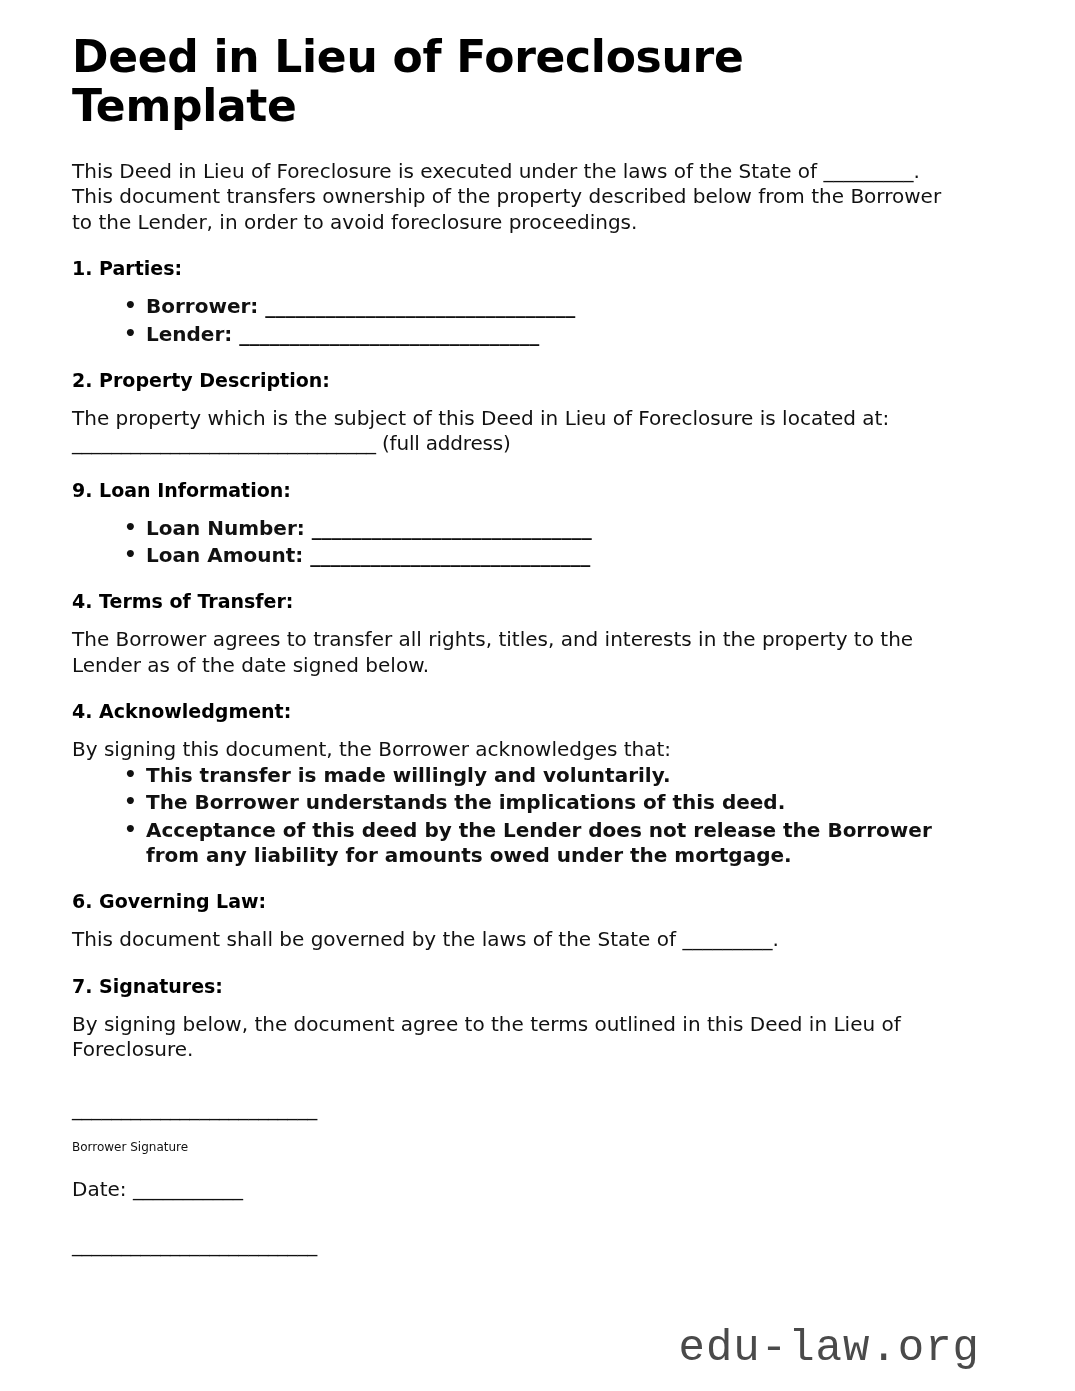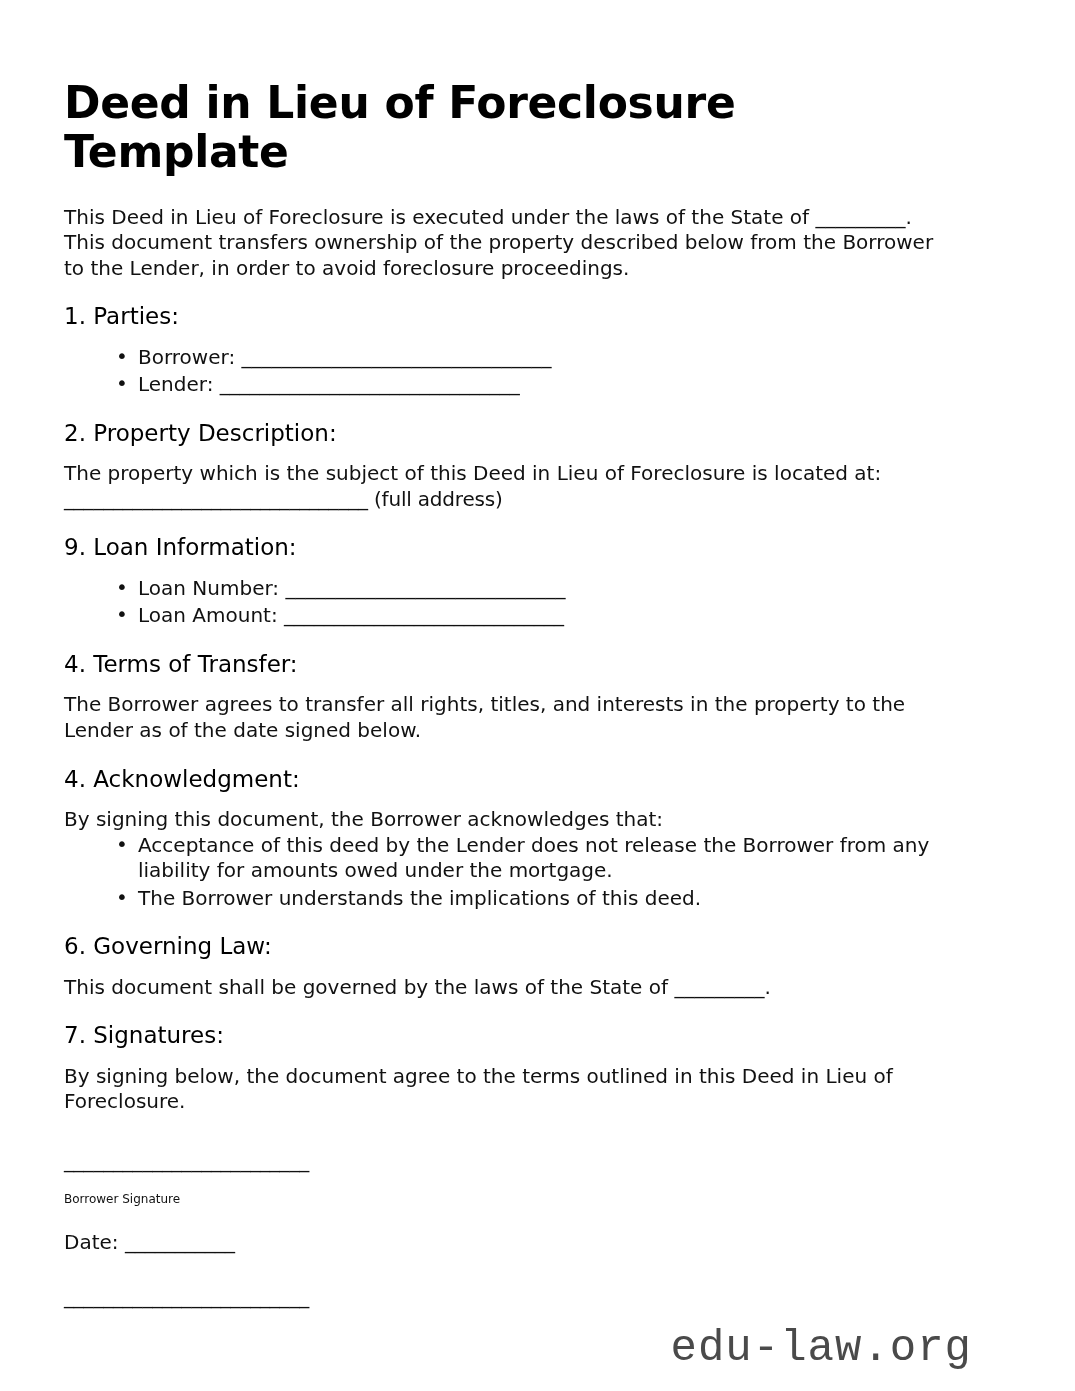--- a/index.html
+++ b/index.html
@@ -11,63 +11,64 @@
   body {
     width: 1075px;
     height: 1391px;
     position: relative;
     overflow: hidden;
     font-family: "DejaVu Sans", "Liberation Sans", sans-serif;
     color: #000000;
   }
   .page {
     position: absolute;
-    left: 4px; top: 0;
+    left: 12px; top: 0;
     width: 1010px;
     height: 1391px;
     box-sizing: border-box;
-    padding: 78px 62px 0 60px;
+    padding: 32px 62px 0 60px;
   }
   h1.doc-title {
     font-size: 44px;
     font-weight: bold;
     letter-spacing: -0.3px;
     line-height: 1.12;
     margin: 0 0 28px 0;
     color: #000;
   }
   p.body-text {
     font-size: 20px;
     line-height: 1.28;
     margin: 0 0 0 0;
     color: #111;
   }
   .intro {
     margin-bottom: 22px;
     max-width: 952px;
   }
   h2.section-head {
-    font-size: 23px;
-    font-weight: normal;
+    font-size: 19px;
+    font-weight: bold;
     margin: 22px 0 14px 0;
     line-height: 1.2;
     color: #000;
   }
   ul.bullets {
     margin: 0 0 0 0;
     padding: 0 0 0 52px;
     list-style: none;
   }
   ul.bullets li {
     font-size: 20px;
     line-height: 1.27;
     position: relative;
     padding-left: 22px;
     margin: 0 0 2px 0;
     color: #111;
+    font-weight: bold;
   }
   ul.bullets li::before {
     content: "\2022";
     position: absolute;
     left: 0;
     top: -1px;
     font-size: 20px;
     line-height: 1.27;
     color: #111;
   }
@@ -132,22 +133,23 @@
     <li>Loan Number: ____________________________</li>
     <li>Loan Amount: ____________________________</li>
   </ul>
 
   <h2 class="section-head">4. Terms of Transfer:</h2>
   <p class="body-text">The Borrower agrees to transfer all rights, titles, and interests in the property to the Lender as of the date signed below.</p>
 
   <h2 class="section-head">4. Acknowledgment:</h2>
   <p class="body-text">By signing this document, the Borrower acknowledges that:</p>
   <ul class="bullets para-gap">
+    <li>This transfer is made willingly and voluntarily.</li>
+    <li>The Borrower understands the implications of this deed.</li>
     <li>Acceptance of this deed by the Lender does not release the Borrower from any liability for amounts owed under the mortgage.</li>
-    <li>The Borrower understands the implications of this deed.</li>
   </ul>
 
   <h2 class="section-head">6. Governing Law:</h2>
   <p class="body-text">This document shall be governed by the laws of the State of _________.</p>
 
   <h2 class="section-head">7. Signatures:</h2>
   <p class="body-text">By signing below, the document agree to the terms outlined in this Deed in Lieu of Foreclosure.</p>
 
   <div class="sig-rule">_________________________</div>
   <div class="sig-label">Borrower Signature</div>

